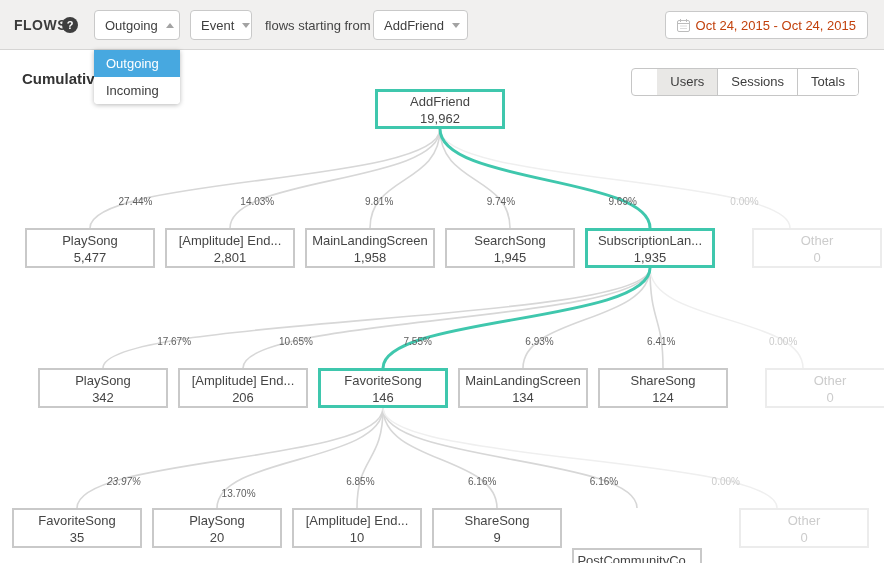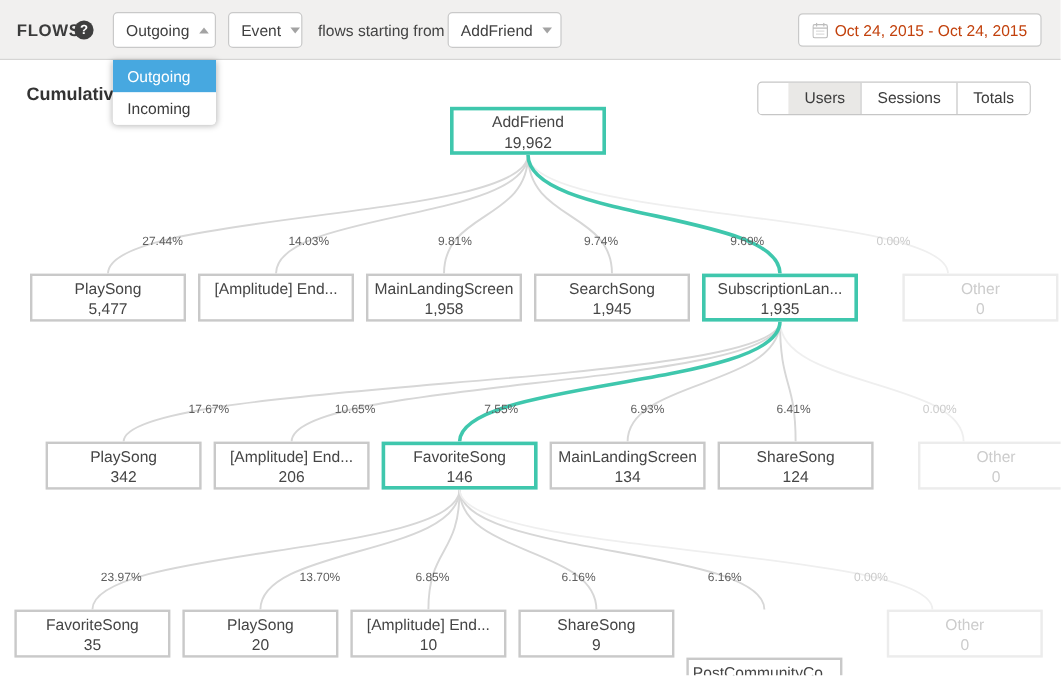--- a/index.html
+++ b/index.html
@@ -147,20 +147,21 @@
         <div class="nvalue">19,962</div>
       </div>
       <div class="pct-label" style="left: 135.5px; top: 196px;">27.44%</div>
       <div class="flow-node" style="left: 25px; top: 228px;">
         <div class="nlabel">PlaySong</div>
         <div class="nvalue">5,477</div>
       </div>
       <div class="pct-label" style="left: 257.3px; top: 196px;">14.03%</div>
       <div class="flow-node" style="left: 165px; top: 228px;">
         <div class="nlabel">[Amplitude] End...</div>
+        <div class="nvalue">2,801</div>
       </div>
       <div class="pct-label" style="left: 379.1px; top: 196px;">9.81%</div>
       <div class="flow-node" style="left: 305px; top: 228px;">
         <div class="nlabel">MainLandingScreen</div>
         <div class="nvalue">1,958</div>
       </div>
       <div class="pct-label" style="left: 500.9px; top: 196px;">9.74%</div>
       <div class="flow-node" style="left: 445px; top: 228px;">
         <div class="nlabel">SearchSong</div>
         <div class="nvalue">1,945</div>
@@ -198,26 +199,26 @@
       <div class="pct-label" style="left: 661.31px; top: 336px;">6.41%</div>
       <div class="flow-node" style="left: 598px; top: 368px;">
         <div class="nlabel">ShareSong</div>
         <div class="nvalue">124</div>
       </div>
       <div class="pct-label muted" style="left: 783.11px; top: 336px;">0.00%</div>
       <div class="flow-node muted" style="left: 738px; top: 368px;">
         <div class="nlabel">Other</div>
         <div class="nvalue">0</div>
       </div>
-      <div class="pct-label" style="left: 101px; top: 476px;">23.97%</div>
+      <div class="pct-label" style="left: 124px; top: 476px; font-style: italic;">23.97%</div>
       <div class="flow-node" style="left: 12px; top: 508px;">
         <div class="nlabel">FavoriteSong</div>
         <div class="nvalue">35</div>
       </div>
-      <div class="pct-label" style="left: 238.58px; top: 476px; margin-left: 28px;">13.70%</div>
+      <div class="pct-label" style="left: 238.58px; top: 488px;">13.70%</div>
       <div class="flow-node" style="left: 152px; top: 508px;">
         <div class="nlabel">PlaySong</div>
         <div class="nvalue">20</div>
       </div>
       <div class="pct-label" style="left: 360.38px; top: 476px;">6.85%</div>
       <div class="flow-node" style="left: 292px; top: 508px;">
         <div class="nlabel">[Amplitude] End...</div>
         <div class="nvalue">10</div>
       </div>
       <div class="pct-label" style="left: 482.18px; top: 476px;">6.16%</div>

